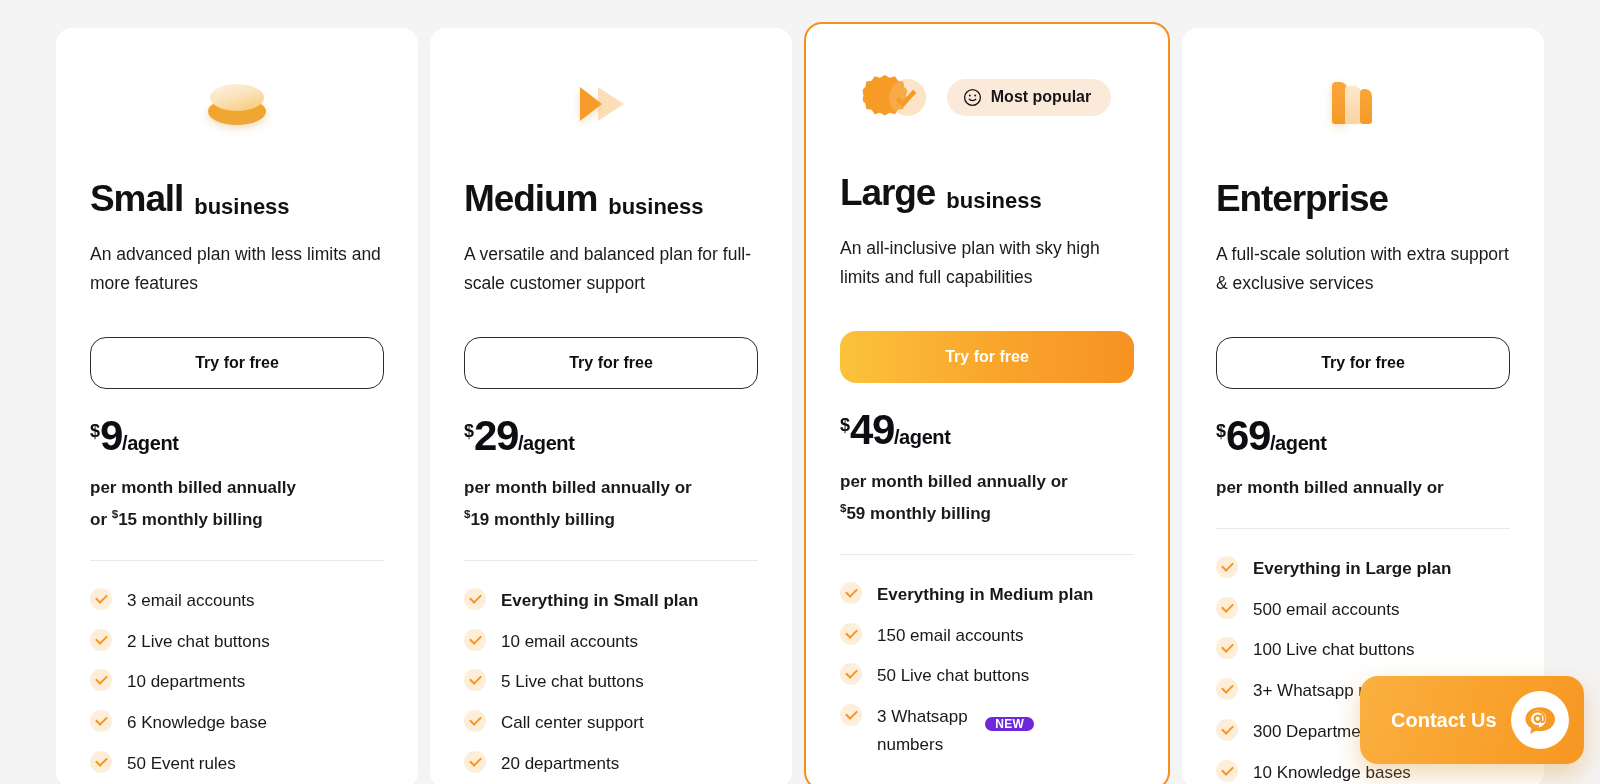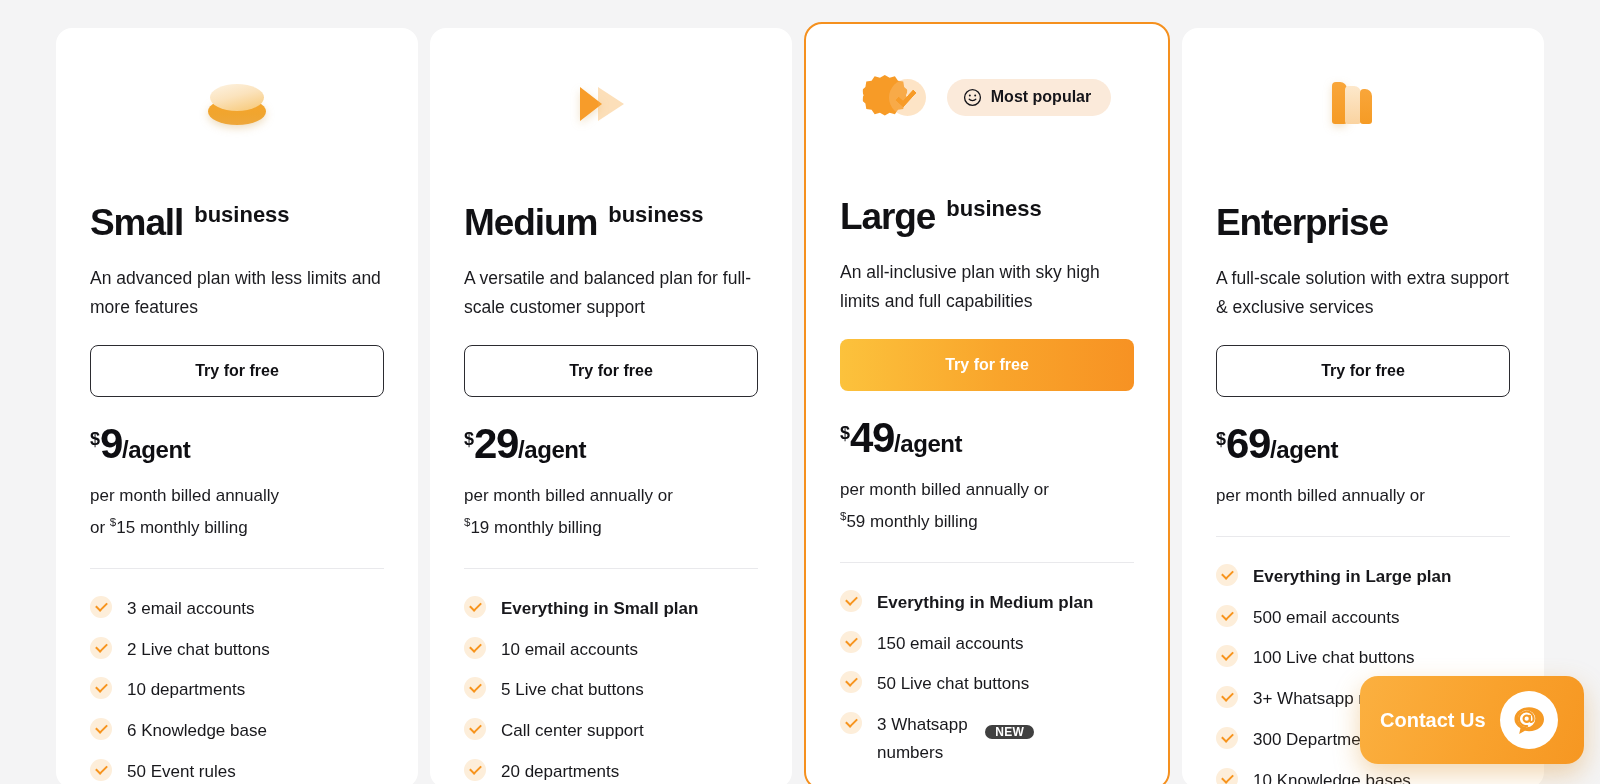--- a/index.html
+++ b/index.html
@@ -108,71 +108,72 @@
     background:#fbeada;
     border-radius:999px;
     padding:9px 20px 9px 16px;
     font-size:16px; font-weight:700; color:#15151a;
     white-space:nowrap;
   }
   .smiley { display:block; }
 
   
   .plan-title {
-    margin-top:68px;
-    display:flex; align-items:flex-start; gap:11px;
+    margin-top:44px;
+    display:flex; align-items:flex-end; gap:11px;
     white-space:nowrap;
   }
   .plan-name { font-size:37px; font-weight:700; letter-spacing:-1.1px; color:#111114; }
   .plan-kind { font-size:22px; font-weight:700; color:#111114; }
 
   .plan-desc {
     margin-top:20px;
     font-size:17.5px;
     line-height:1.63;
     color:#1b1b1f;
     max-width:100%;
   }
 
   .cta {
     display:block;
-    margin-top:24px;
+    margin-top:40px;
     width:100%;
     height:52px;
     line-height:50px;
     text-align:center;
     font-size:16px; font-weight:700;
     color:#101014;
     background:#ffffff;
     border:1px solid #2b2b30;
-    border-radius:8px;
+    border-radius:16px;
     cursor:pointer;
   }
   .cta.primary {
     color:#ffffff;
     border:none;
     background:linear-gradient(90deg,#fcc23c 0%,#f9a42b 55%,#f79223 100%);
   }
 
   
   .price-line {
     margin-top:26px;
     display:flex; align-items:baseline;
     white-space:nowrap;
     color:#0e0e12;
   }
   .cur { font-size:18px; font-weight:700; align-self:flex-start; margin-top:6px; }
   .amount { font-size:42px; font-weight:700; letter-spacing:-1.4px; line-height:1; }
-  .per { font-size:24px; font-weight:700; letter-spacing:-.4px; }
+  .per { font-size:20px; font-weight:700; letter-spacing:-.4px; }
 
   .billing {
     margin-top:15px;
     font-size:17px;
     line-height:1.88;
     color:#1b1b1f;
+    font-weight:bold;
   }
   .billing sup { font-size:11.5px; vertical-align:super; }
 
   .divider { margin-top:24px; height:1px; background:#e9e9ec; }
 
   
   .features { margin-top:26px; }
   .feature {
     position:relative;
     display:flex;
@@ -195,38 +196,38 @@
     border-left:2px solid #f7941d;
     border-bottom:2px solid #f7941d;
     transform:rotate(-45deg);
   }
   .feat-text { font-size:17px; line-height:1.63; color:#18181c; }
   .feat-text.bold { font-weight:700; }
 
   .new-tag {
     position:absolute;
     right:-6px; top:14px;
-    background:#404040;
+    background:#6d28d9;
     color:#ffffff;
     font-size:12px; font-weight:700;
     letter-spacing:.3px;
     padding:0 10px;
     border-radius:999px;
   }
 
   
   .contact {
     position:absolute;
     right:16px; bottom:20px;
     width:224px; height:88px;
     border-radius:18px;
     background:linear-gradient(110deg,#fbb040 0%,#f9a22d 55%,#f69722 100%);
     box-shadow:0 10px 26px rgba(220,150,50,.38);
     display:flex; align-items:center;
-    padding:0 16px 0 20px;
+    padding:0 16px 0 31px;
     gap:14px;
     z-index:40;
     cursor:pointer;
   }
   .contact-label { font-size:20px; font-weight:700; color:#ffffff; white-space:nowrap; }
   .contact-bubble {
     width:58px; height:58px; flex:0 0 auto;
     border-radius:50%;
     background:#ffffff;
     display:flex; align-items:center; justify-content:center;

